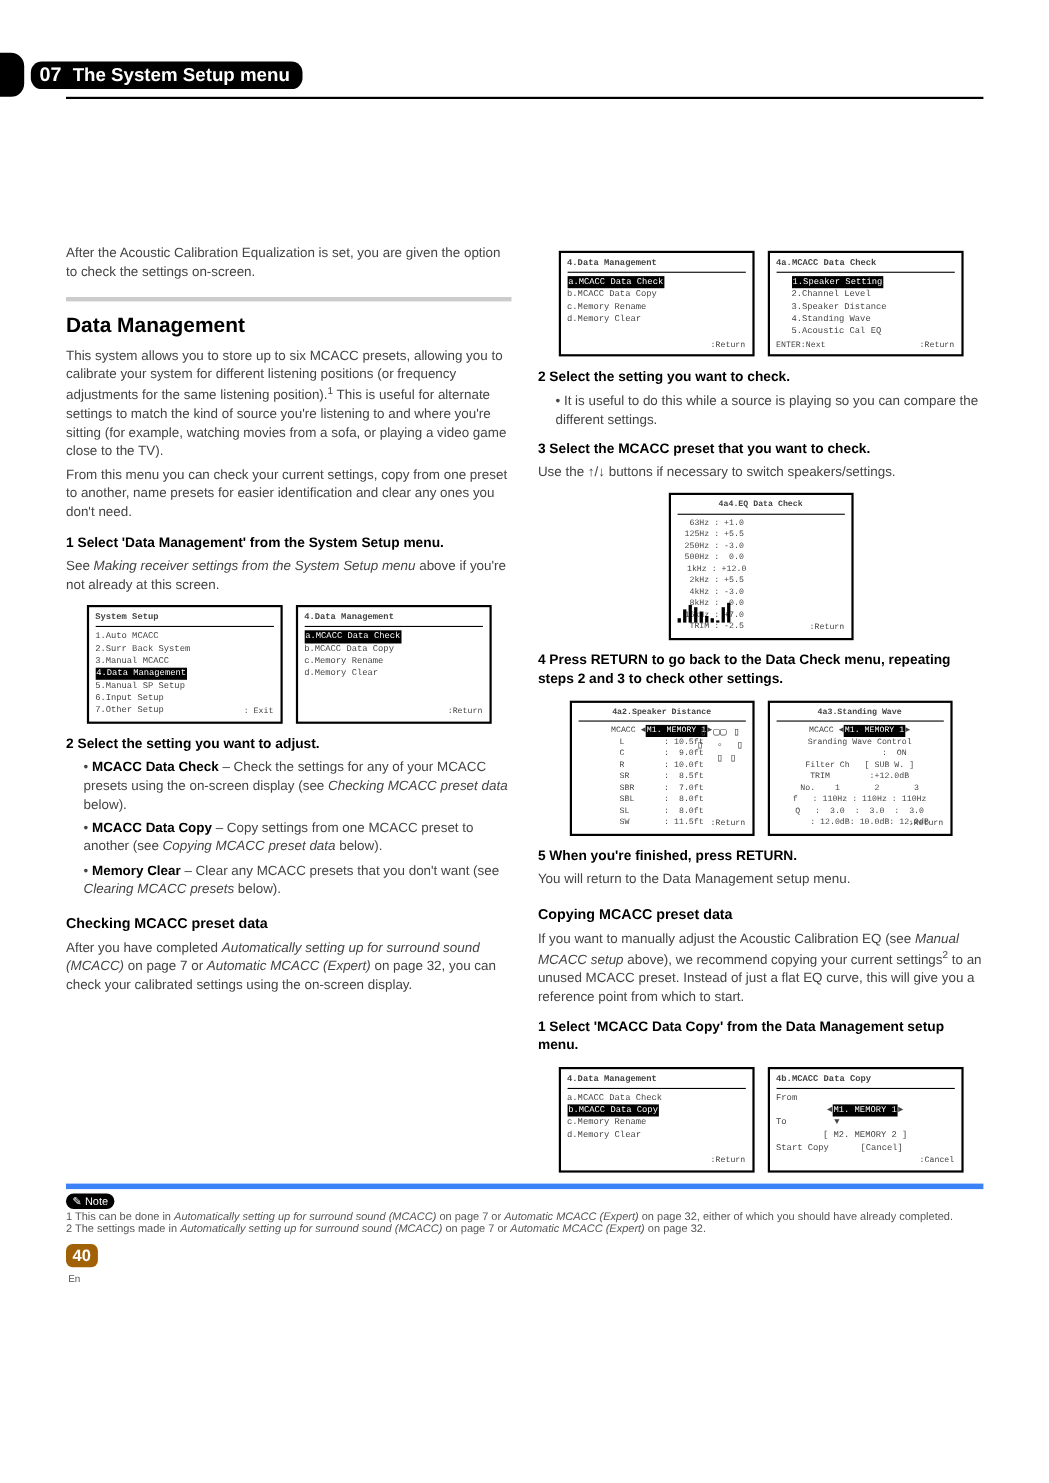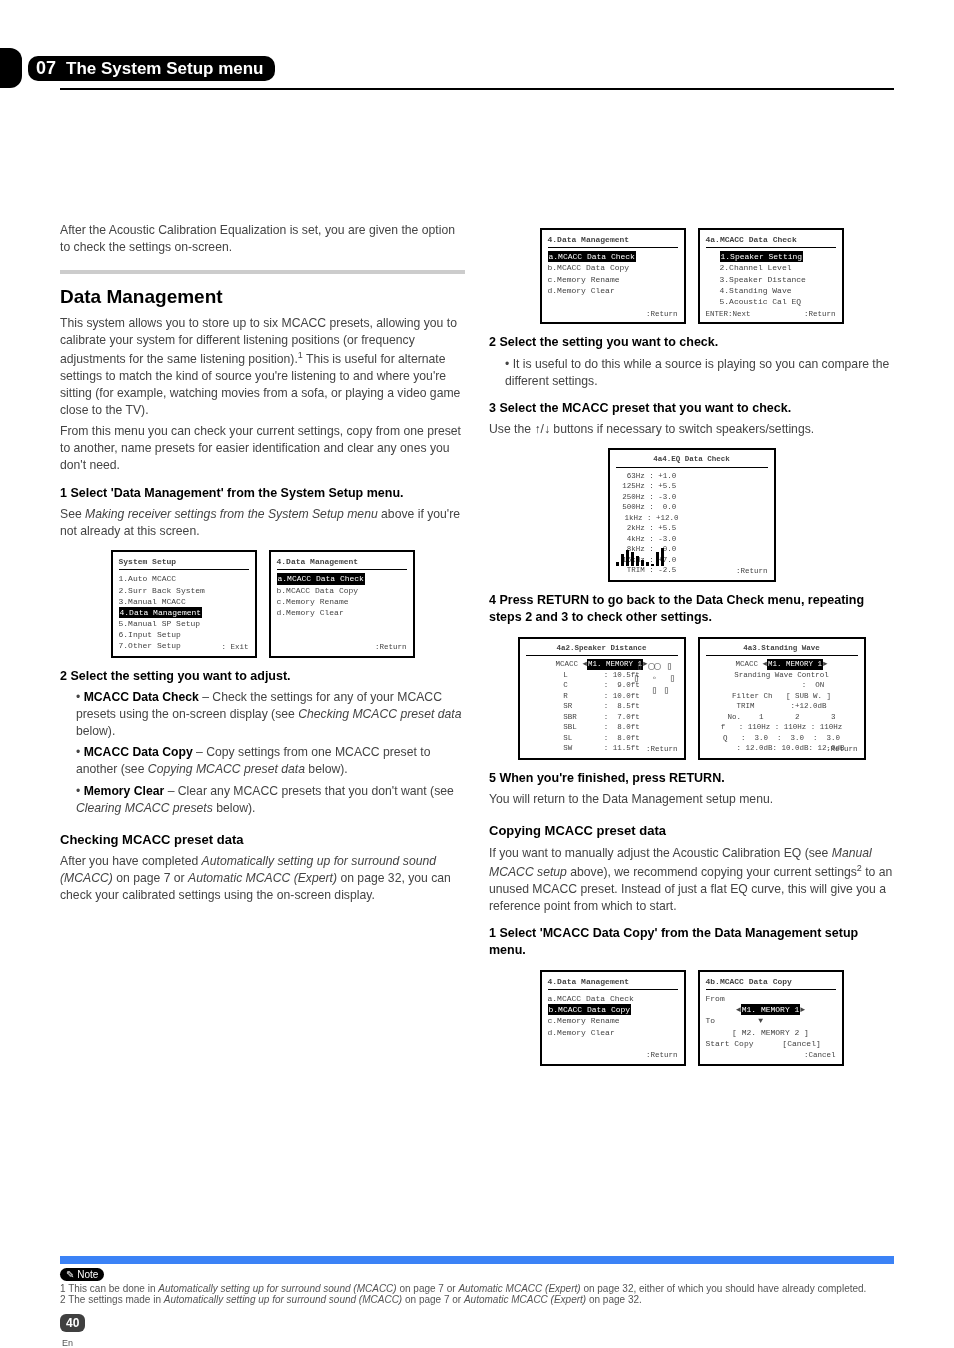--- a/index.html
+++ b/index.html
@@ -79,21 +79,21 @@
     font-size: 13px;
     color: #000;
     margin-top: 14px;
   }
   sup { font-size: 9px; vertical-align: super; }
 
   
   .osd-row { display:flex; gap:12px; justify-content:center; margin:10px 0; }
   .osd {
     border: 2px solid #000;
-    width: 146px;
+    width: 178px;
     box-sizing: border-box;
     padding: 4px 6px;
     font-family: "Courier New", monospace;
     font-size: 8px;
     position:relative;
     min-height: 96px;
   }
   .osd.small{ width:168px; min-height:110px; font-size:7.5px;text-align:center;}
   .osd-title {
     font-weight: bold;
@@ -135,46 +135,45 @@
     background:#000;
   }
   .spkricons {
     position:absolute;
     right:8px;
     top:22px;
     font-size:10px;
     line-height:12px;
   }
   .notebar {
-    margin-top: 180px;
-    border-top: 8px solid #3b82f6;
+    border-top: 5px solid #3b82f6;
     font-size: 10px;
     color:#555;
   }
   .notebar .tag {
     display:inline-block;
     background:#000;
     color:#fff;
     border-radius:8px;
     padding:1px 6px;
     font-size:10px;
     margin:4px 0 2px 0;
   }
   .pagenum {
     position:relative;
     margin-top:8px;
   }
   .pagenum .blk {
-    background:#404040;
+    background:#a16207;
     color:#fff;
     font-weight:bold;
     display:inline-block;
     padding:2px 6px;
     border-radius:6px;
-    font-size:12px;
+    font-size:15px;
   }
   .pagenum .en {
     font-size:9px;
     color:#555;
     margin-left:2px;
   }
   .tabfin {
     position:absolute;
     left:0;
     top:48px;

